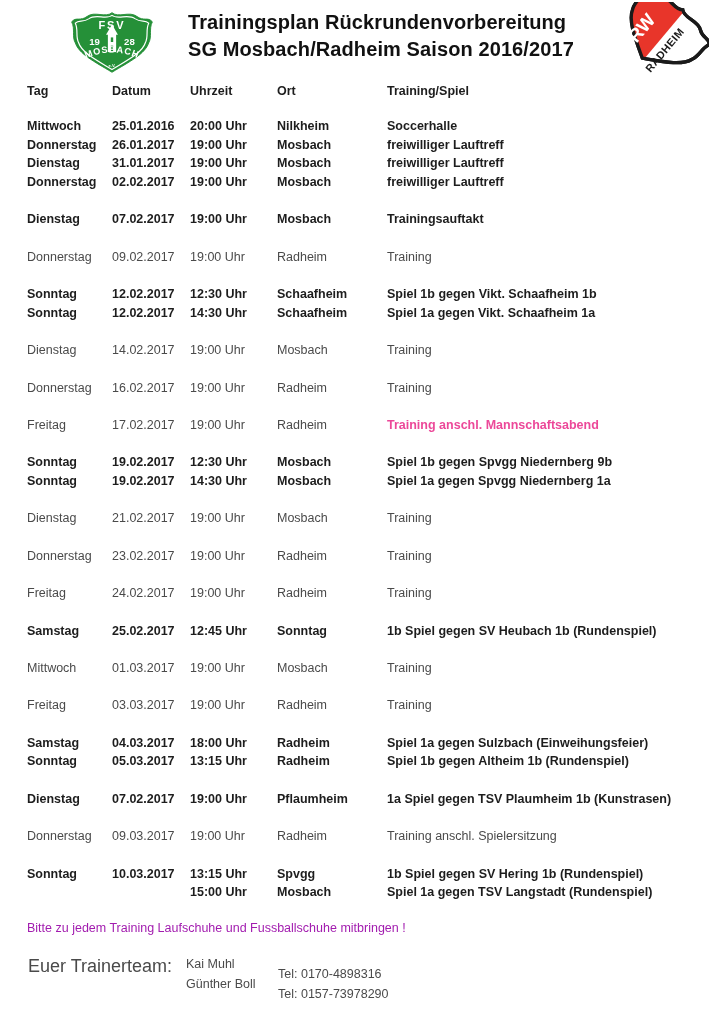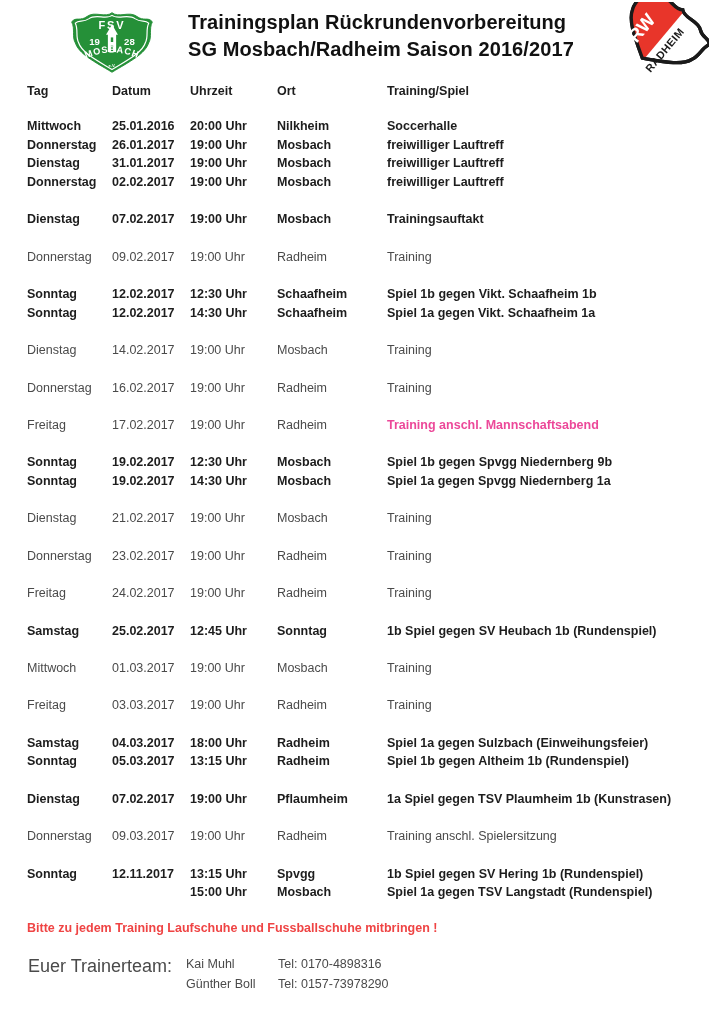--- a/index.html
+++ b/index.html
@@ -28,27 +28,27 @@
   .row.gap { margin-top:18.7px; }
   .row.bold { font-weight:bold; color:#1d1d1d; }
   .c { position:absolute; top:0; white-space:nowrap; line-height:18.7px; }
   .c.tag      { left:27px;  }
   .c.datum    { left:112px; }
   .c.uhrzeit  { left:190px; }
   .c.ort      { left:277px; }
   .c.training { left:375px;margin-left:12px; }
   .c.bold { font-weight:bold; color:#ec4899; }
   
-  .note { position:absolute; left:27px; top:921px; font-size:12.5px; font-weight:bold;
-    color:#ef4444; white-space:nowrap; }
+  .note { position:absolute; left:27px; top:921px; font-size:12.5px; font-weight:normal;
+    color:#a21caf; white-space:nowrap; }
   .trainer-label { position:absolute; left:28px; top:956px; font-size:18px; color:#4a4a4a; }
   .trainer-row { position:absolute; left:0; width:709px; height:19.5px;
     font-size:12.5px; color:#4a4a4a; line-height:19.5px; }
   .trainer-row .name { position:absolute; left:178px; white-space:nowrap;margin-left:8px; }
-  .trainer-row .tel  { position:absolute; left:278px; white-space:nowrap; }
+  .trainer-row .tel  { position:absolute; left:278px; white-space:nowrap;margin-top:10px; }
   .tr-0 { top:955px; } .tr-1 { top:974.5px;text-decoration:underline; }
 </style>
 </head>
 <body>
 
 <div class="page">
 
   <div class="logo-left">
     <svg viewBox="0 0 100 72" width="98" height="66">
       <path id="shieldL" d="M50,4 C43,10 31,2 23,8 C15,14 11,8 6,14 C10,22 6,30 10,37 C14,49 30,57 50,69 C70,57 86,49 90,37 C94,30 90,22 94,14 C89,8 85,14 77,8 C69,2 57,10 50,4 Z" fill="#259038" stroke="#259038" stroke-width="1"></path>
@@ -258,21 +258,21 @@
     </div>
       <div class="row gap">
       <span class="c tag">Donnerstag</span>
       <span class="c datum">09.03.2017</span>
       <span class="c uhrzeit">19:00 Uhr</span>
       <span class="c ort">Radheim</span>
       <span class="c training">Training anschl. Spielersitzung</span>
     </div>
       <div class="row gap bold">
       <span class="c tag">Sonntag</span>
-      <span class="c datum">12.11.2017</span>
+      <span class="c datum">10.03.2017</span>
       <span class="c uhrzeit">13:15 Uhr</span>
       <span class="c ort">Spvgg</span>
       <span class="c training">1b Spiel gegen SV Hering 1b (Rundenspiel)</span>
     </div>
       <div class="row bold">
       <span class="c tag"></span>
       <span class="c datum"></span>
       <span class="c uhrzeit">15:00 Uhr</span>
       <span class="c ort">Mosbach</span>
       <span class="c training">Spiel 1a gegen TSV Langstadt (Rundenspiel)</span>

